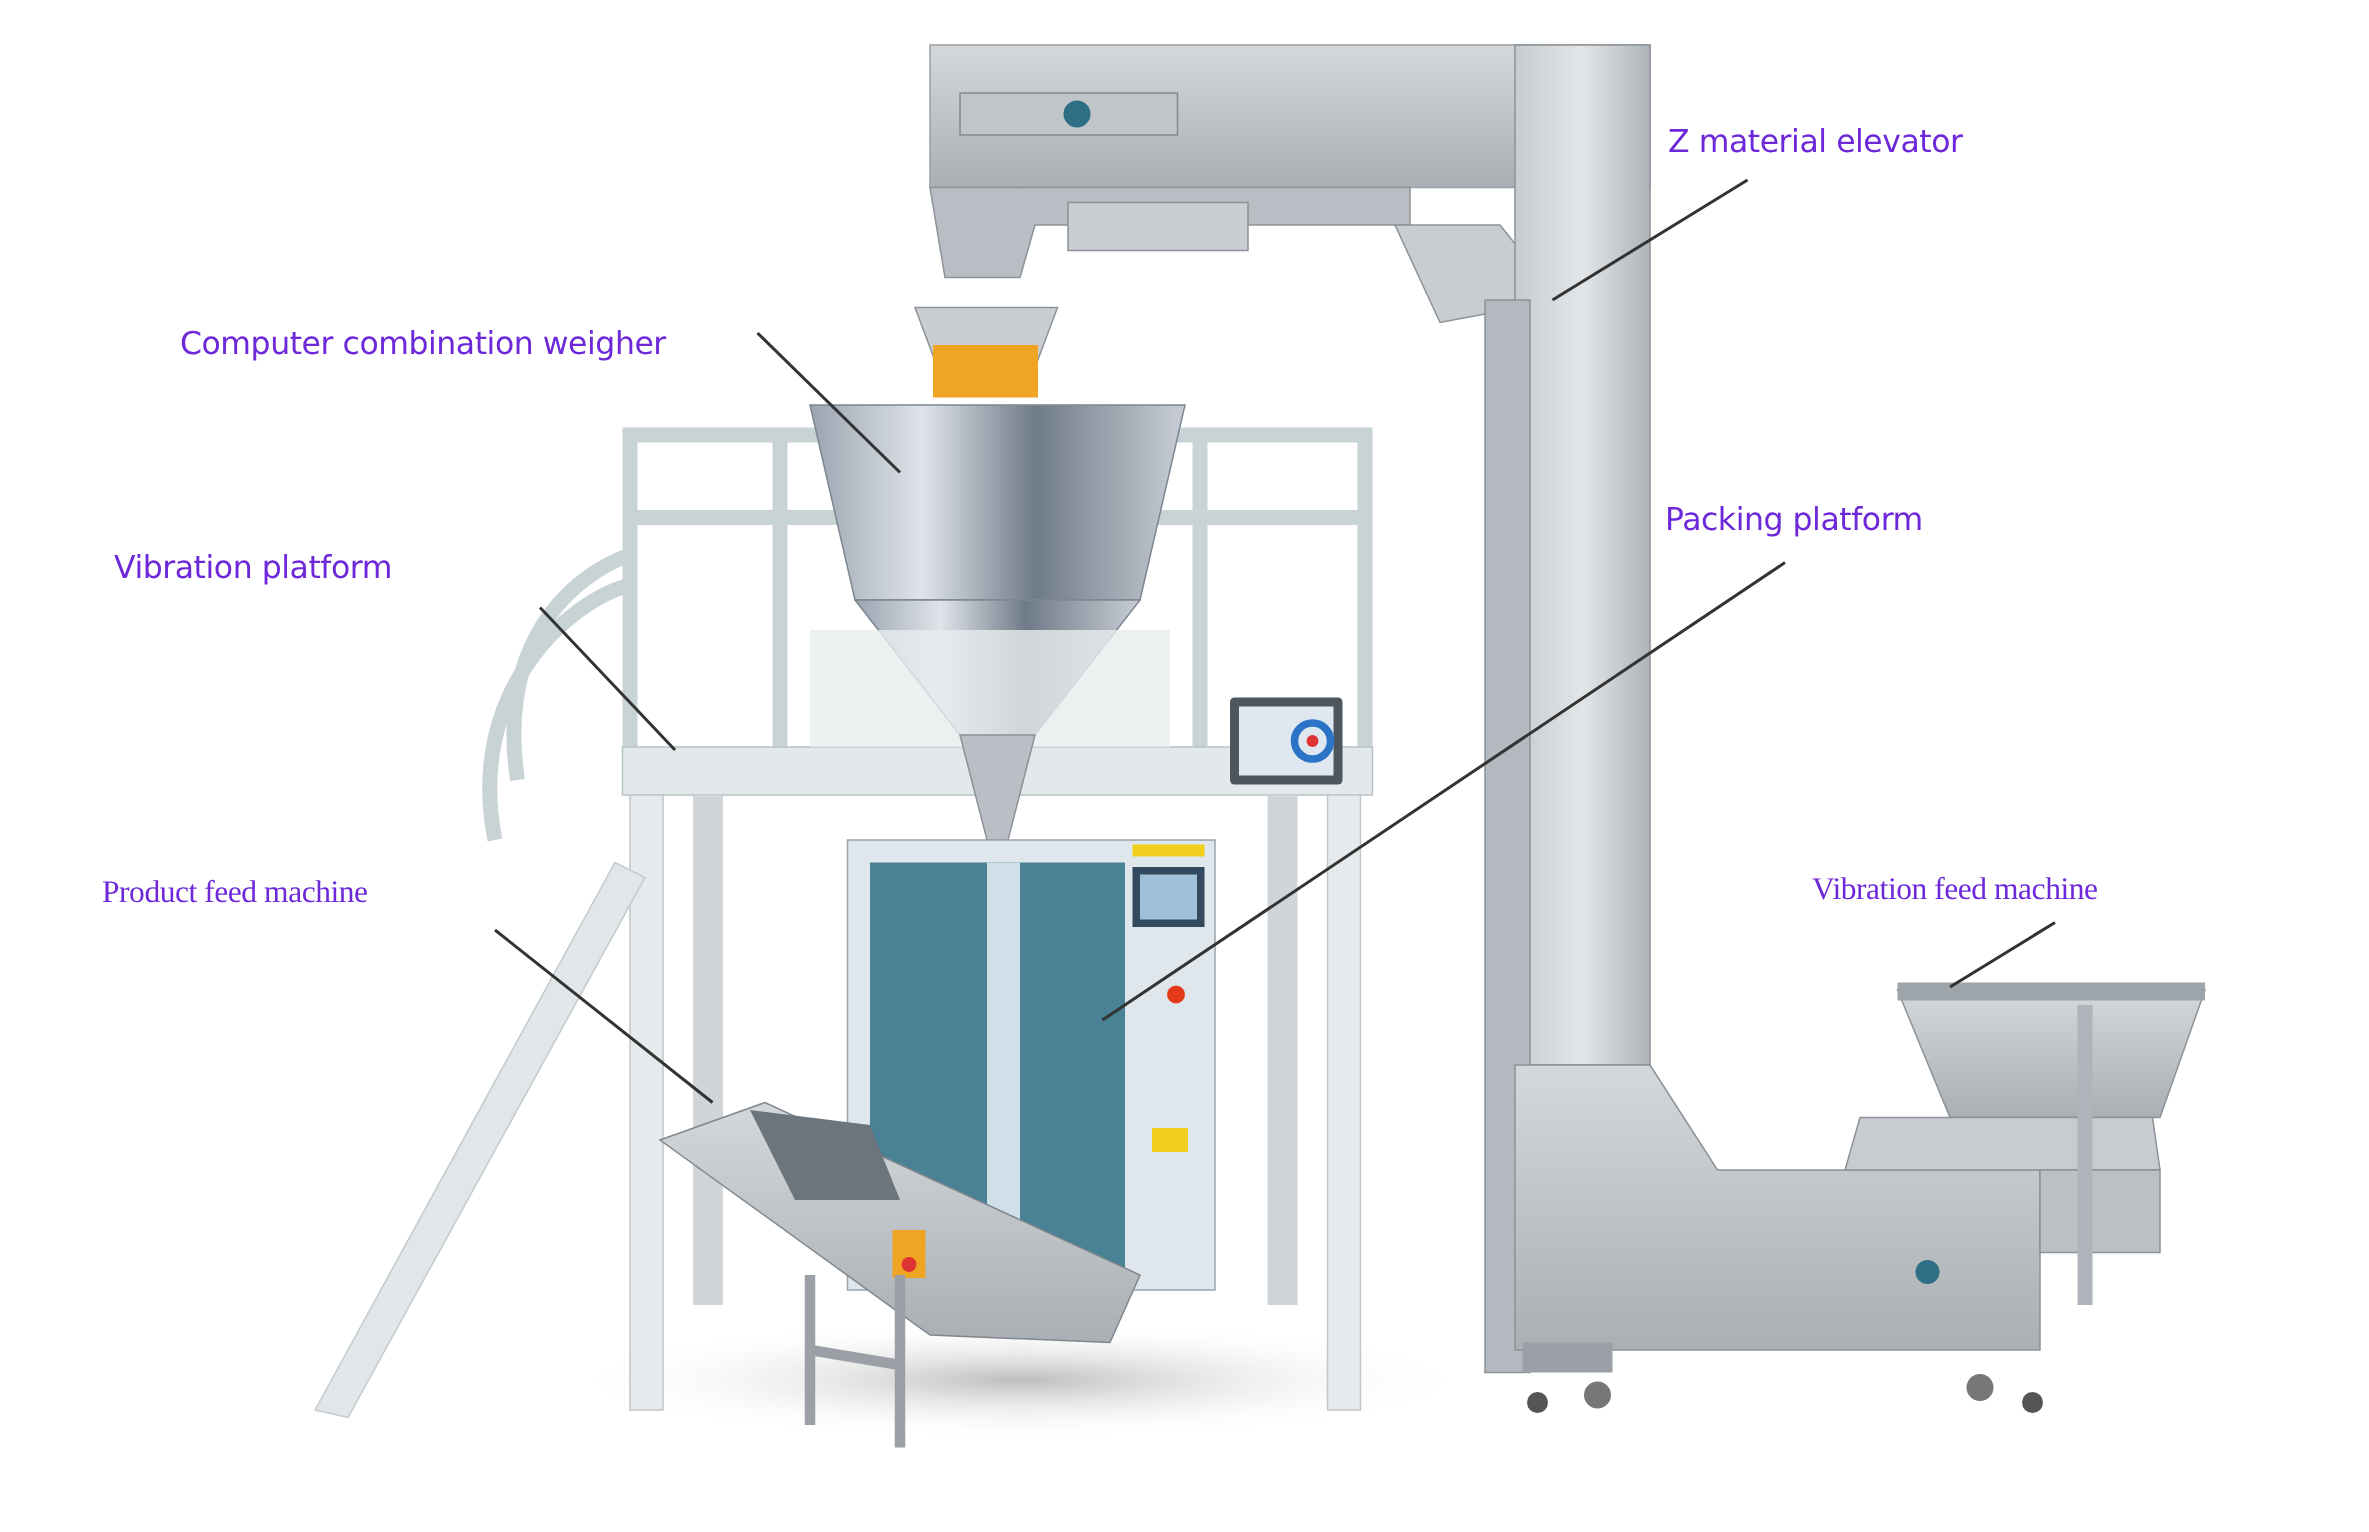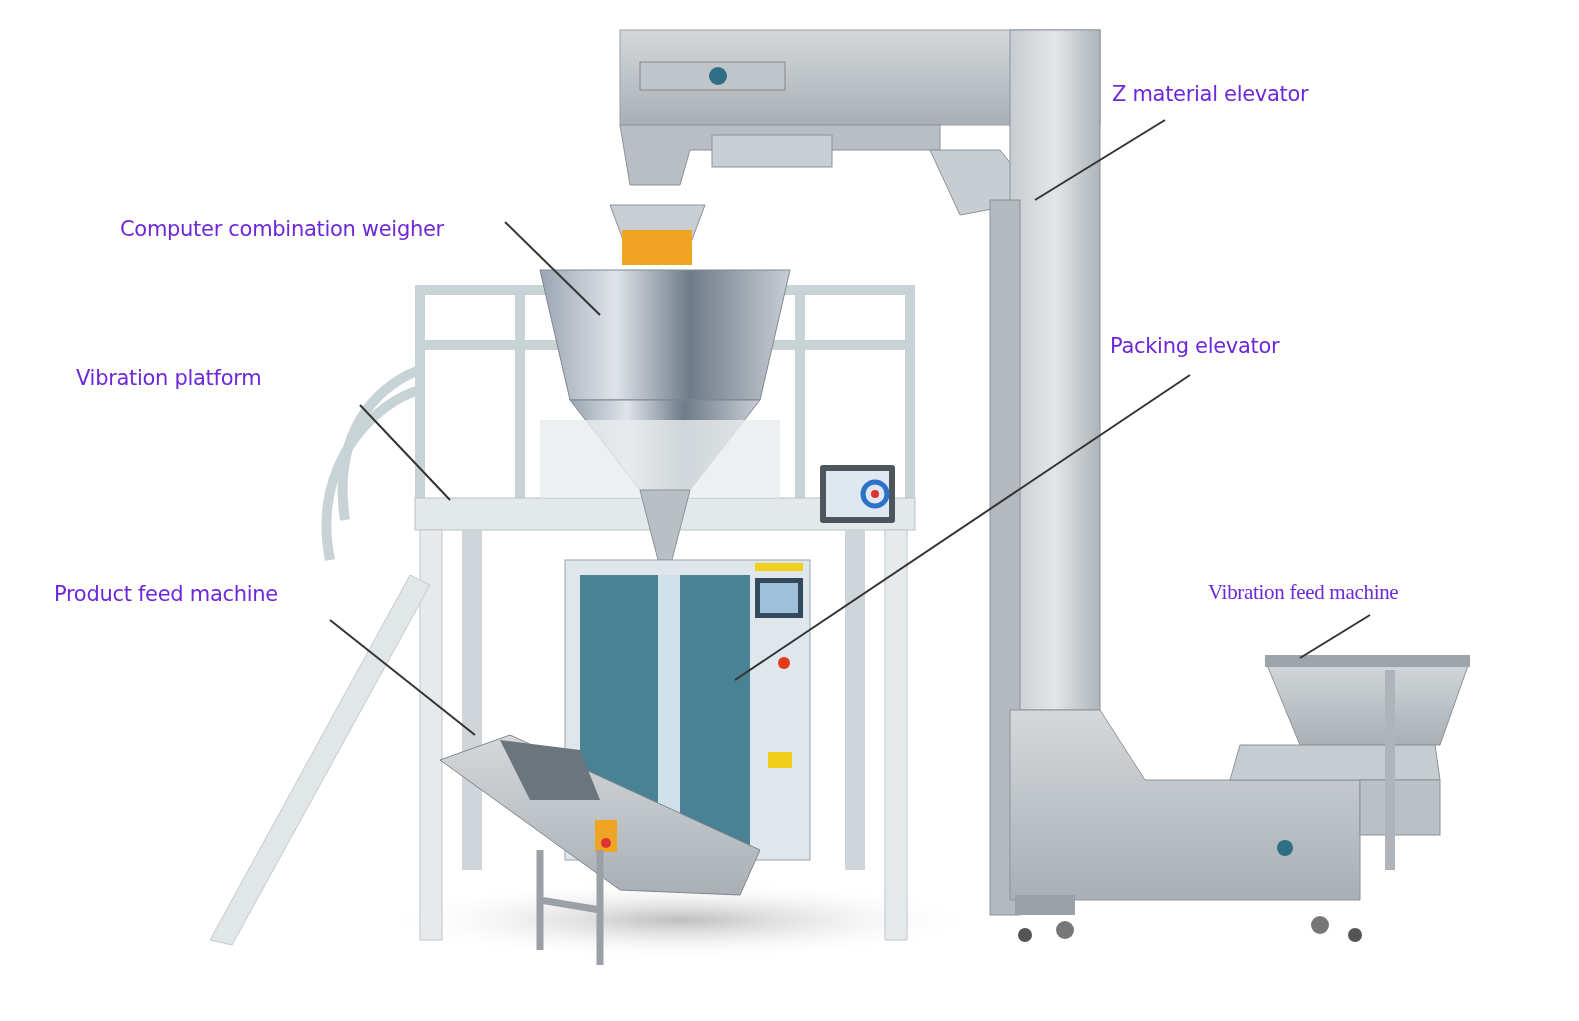--- a/index.html
+++ b/index.html
@@ -116,15 +116,15 @@
     <line x1="360" y1="405" x2="450" y2="500"></line>
     <line x1="1190" y1="375" x2="735" y2="680"></line>
     <line x1="330" y1="620" x2="475" y2="735"></line>
     <line x1="1370" y1="615" x2="1300" y2="658"></line>
   </g>
 </svg>
 
 <div class="label" style="left:1112px;top:82px;">Z material elevator</div>
 <div class="label" style="left:120px;top:180px;margin-top:37px;">Computer combination weigher</div>
 <div class="label" style="left:76px;top:366px;">Vibration platform</div>
-<div class="label" style="left:1110px;top:334px;">Packing elevator</div>
-<div class="label" style="left:54px;top:582px;">Product feed machine</div>
+<div class="label" style="left:1110px;top:334px;">Packing platform</div>
+<div class="label" style="left:68px;top:582px;font-family:Liberation Serif, serif;">Product feed machine</div>
 <div class="label" style="left:1208px;top:580px;font-family:Liberation Serif, serif;">Vibration feed machine</div>
 
 </body></html>

